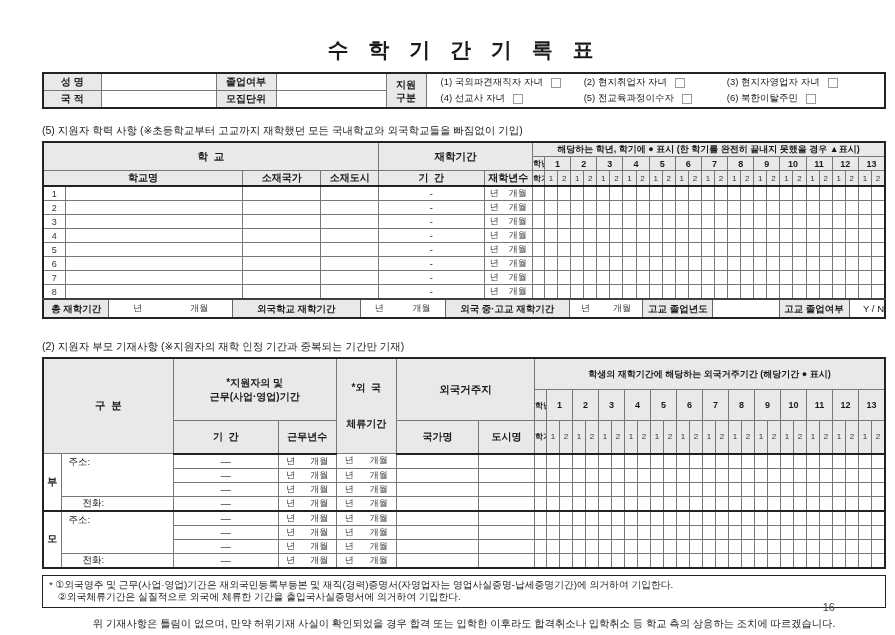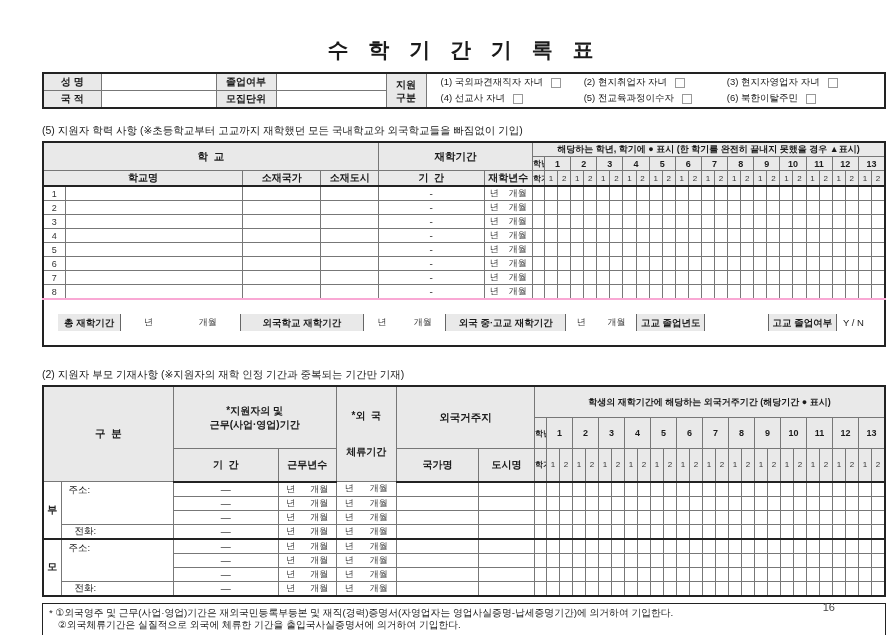--- a/index.html
+++ b/index.html
@@ -29,29 +29,29 @@
   .snum{font-size:8px;height:14px;font-weight:normal;color:#333;}
   .tiny{font-size:8px;padding:0;}
   .h3 td{height:14px;}
   .num{font-size:9px;color:#333;}
   .rowt td{height:13px;}
   .dash{color:#444;}
   .yrmo{padding:0;}
   .yrmo .u{display:flex;justify-content:space-around;font-size:9px;color:#333;}
   .thick-b td{border-bottom-width:2px;border-bottom-color:#222;}
   .msep td{border-top:2px solid #222;}
-  .sumtd{padding:14px;border-top:2px solid #f9a8d4;}
+  .sumtd{padding:0;border-top:2px solid #404040;}
   .sumrow{display:flex;height:17px;line-height:17px;}
   .sumrow .seg{border-left:1px solid #666;box-sizing:border-box;font-size:9.5px;overflow:hidden;white-space:nowrap;}
   .sumrow .seg:first-child{border-left:none;}
   .sumrow .seg.g{background:#e9e9e9;font-weight:bold;}
   .sumrow .seg.u2{display:flex;justify-content:space-around;color:#333;font-size:9px;}
   .pm{font-weight:bold;}
   .addr{text-align:left;padding-left:7px;vertical-align:top;font-size:9.5px;line-height:15px;}
-  .addr2{text-align:left;padding-left:13px;font-size:9.5px;}
+  .addr2{text-align:left;padding-left:21px;font-size:9.5px;}
   
   .footnote{width:844px;box-sizing:border-box;border:1.5px solid #222;margin-top:6px;padding:3px 6px;font-size:9.8px;line-height:12.5px;}
   .footnote .fl2{padding-left:9px;}
   .pledge{margin-top:9px;text-align:center;font-size:10.3px;}
   .pagenum{position:absolute;right:60px;bottom:22px;font-size:11px;color:#444;margin-top:20px;}
 </style>
 </head>
 <body>
 
 <div class="page">
@@ -549,21 +549,21 @@
                 <span>개월</span>
               </div>
               <div class="seg g" style="flex-grow: 160; flex-basis: 0px;">외국 중·고교 재학기간</div>
               <div class="seg u2" style="flex-grow: 95; flex-basis: 0px;">
                 <span>년</span>
                 <span>개월</span>
               </div>
               <div class="seg g" style="flex-grow: 90; flex-basis: 0px;">고교 졸업년도</div>
               <div class="seg" style="flex-grow: 85; flex-basis: 0px;"></div>
               <div class="seg g" style="flex-grow: 90; flex-basis: 0px;">고교 졸업여부</div>
-              <div class="seg" style="flex-grow: 45; flex-basis: 0px;">Y / N</div>
+              <div class="seg" style="flex-grow: 45; flex-basis: 0px; text-align: right;">Y / N</div>
             </div>
         </td>
       </tr>
     </tbody>
   </table>
 
   <div class="sec-title" style="margin-top:21px">(2) 지원자 부모 기재사항 (※지원자의 재학 인정 기간과 중복되는 기간만 기재)</div>
 
   <table class="outer" id="t2">
     <colgroup id="t2cols">

